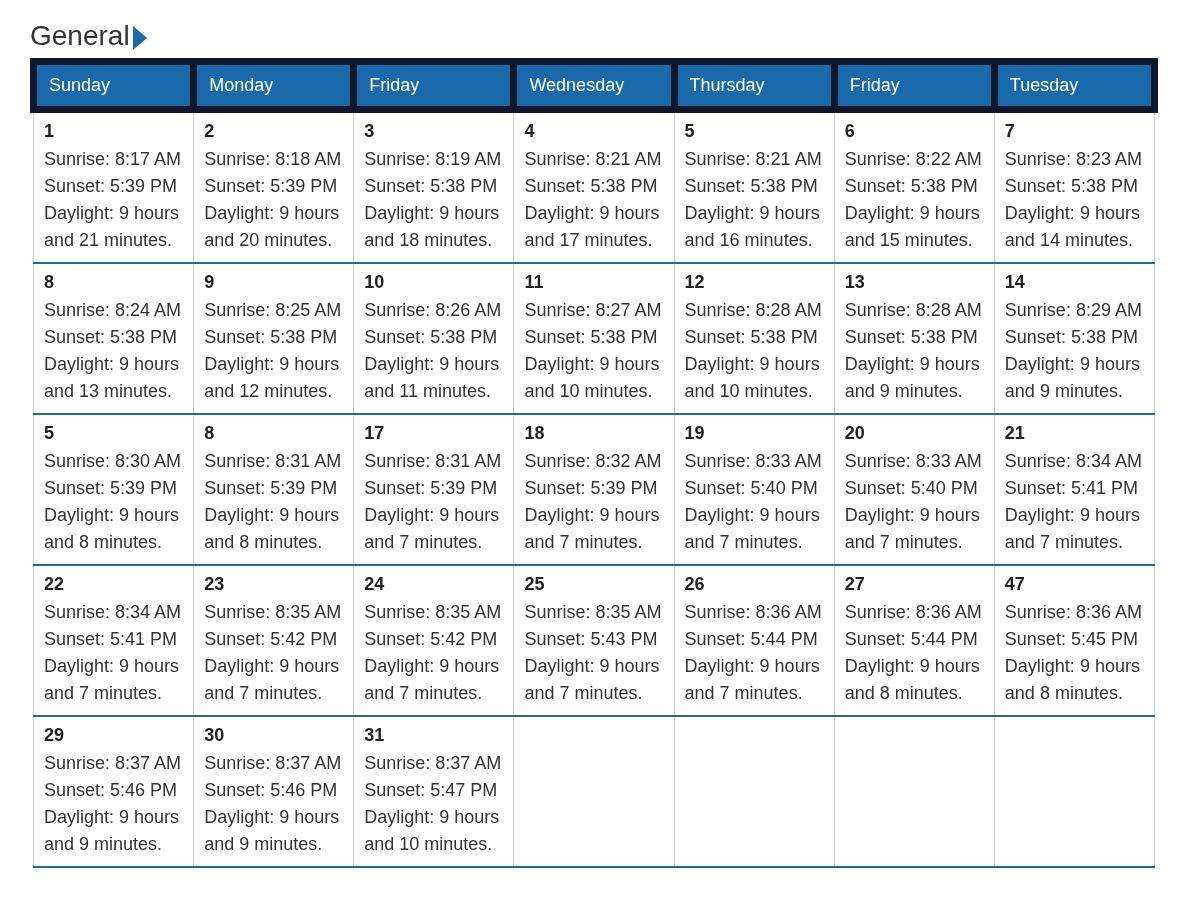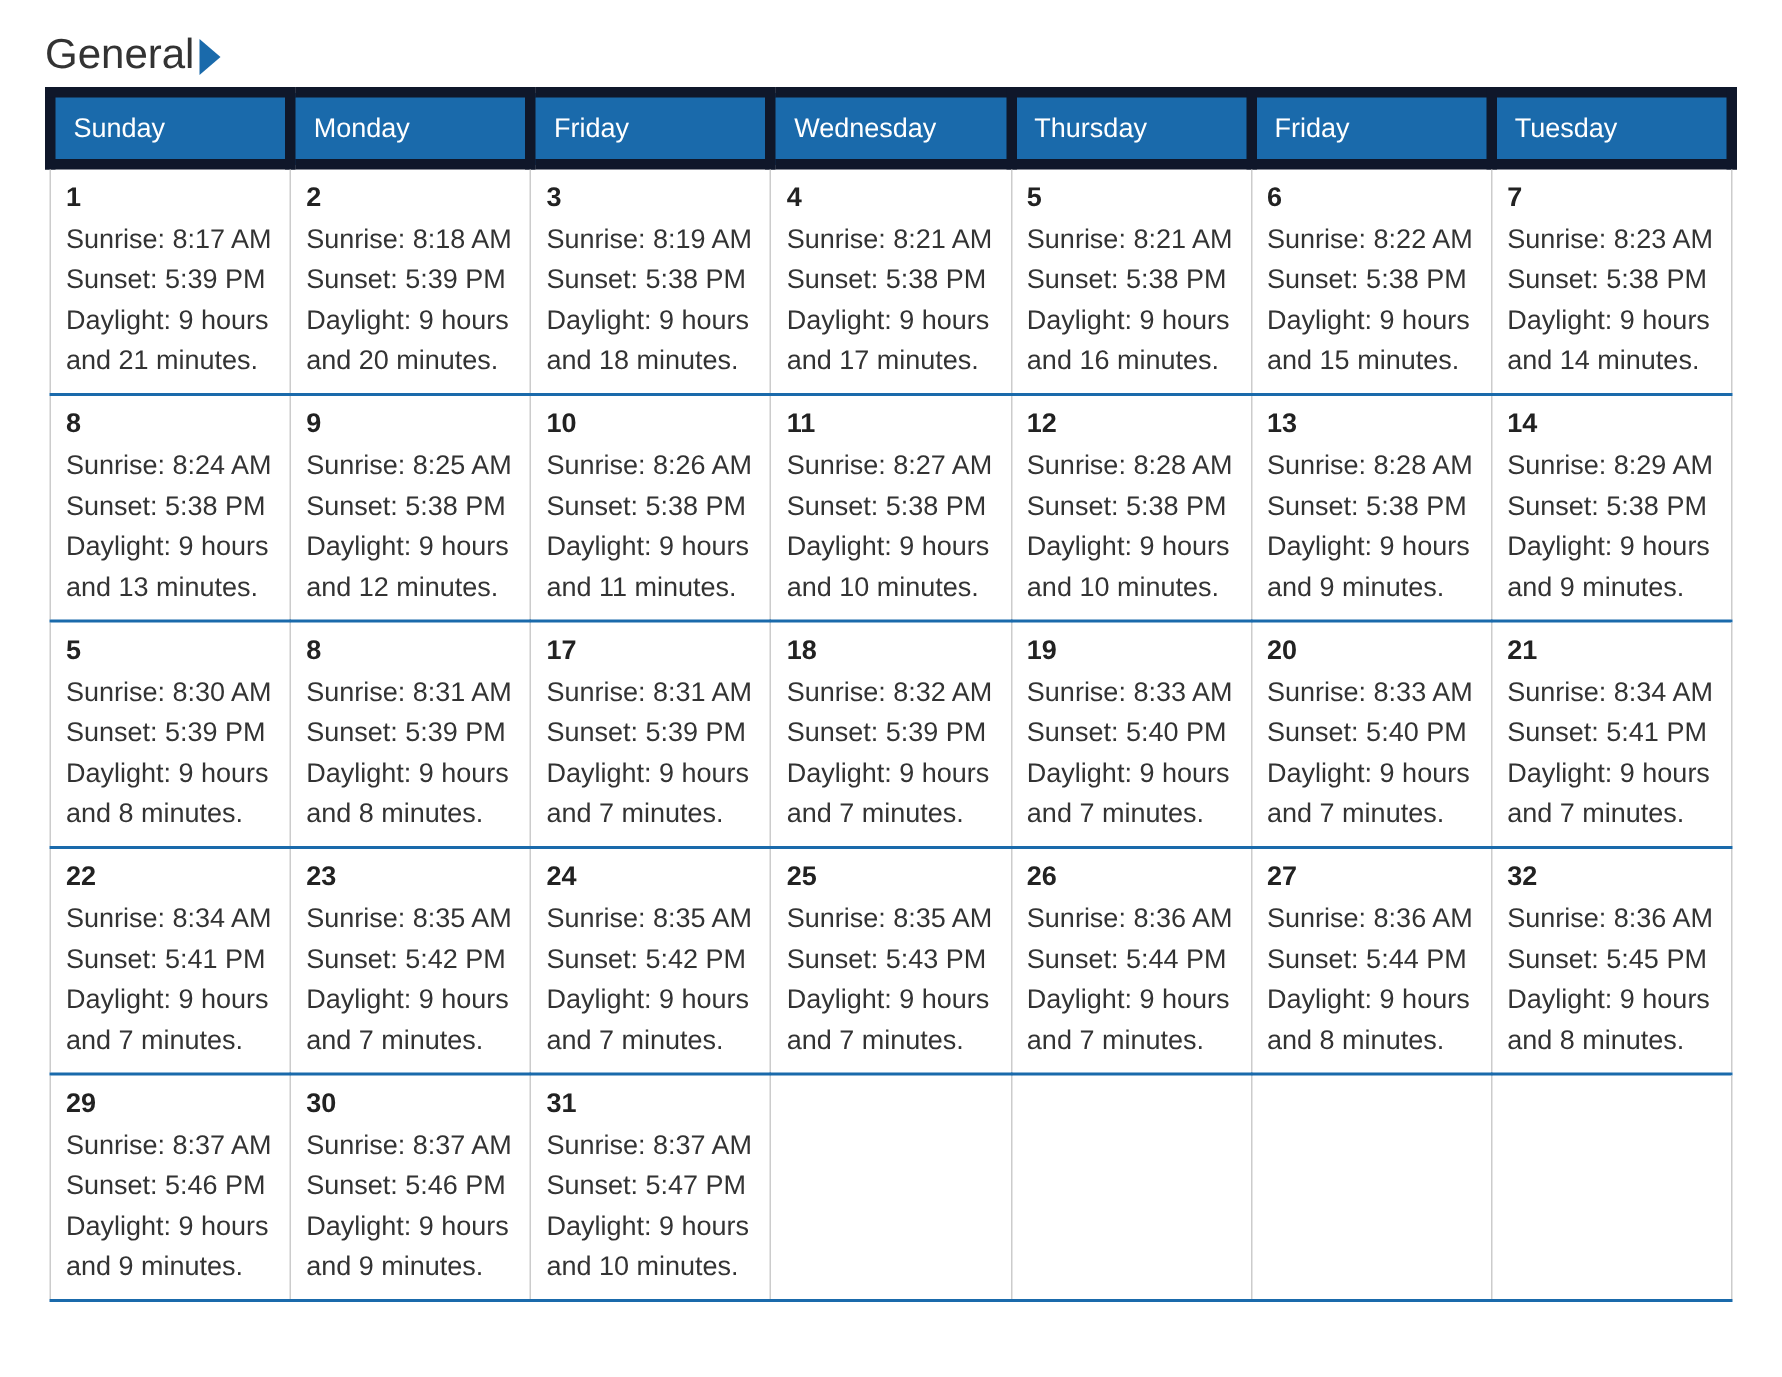--- a/index.html
+++ b/index.html
@@ -347,21 +347,21 @@
         </td>
         <td>
           <span class="day-number">27</span>
           <div class="day-info">
             Sunrise: 8:36 AM<br>
             Sunset: 5:44 PM<br>
             Daylight: 9 hours and 8 minutes.
           </div>
         </td>
         <td>
-          <span class="day-number">32</span>
+          <span class="day-number">47</span>
           <div class="day-info">
             Sunrise: 8:36 AM<br>
             Sunset: 5:45 PM<br>
             Daylight: 9 hours and 8 minutes.
           </div>
         </td>
       </tr>
       <tr>
         <td>
           <span class="day-number">29</span>

